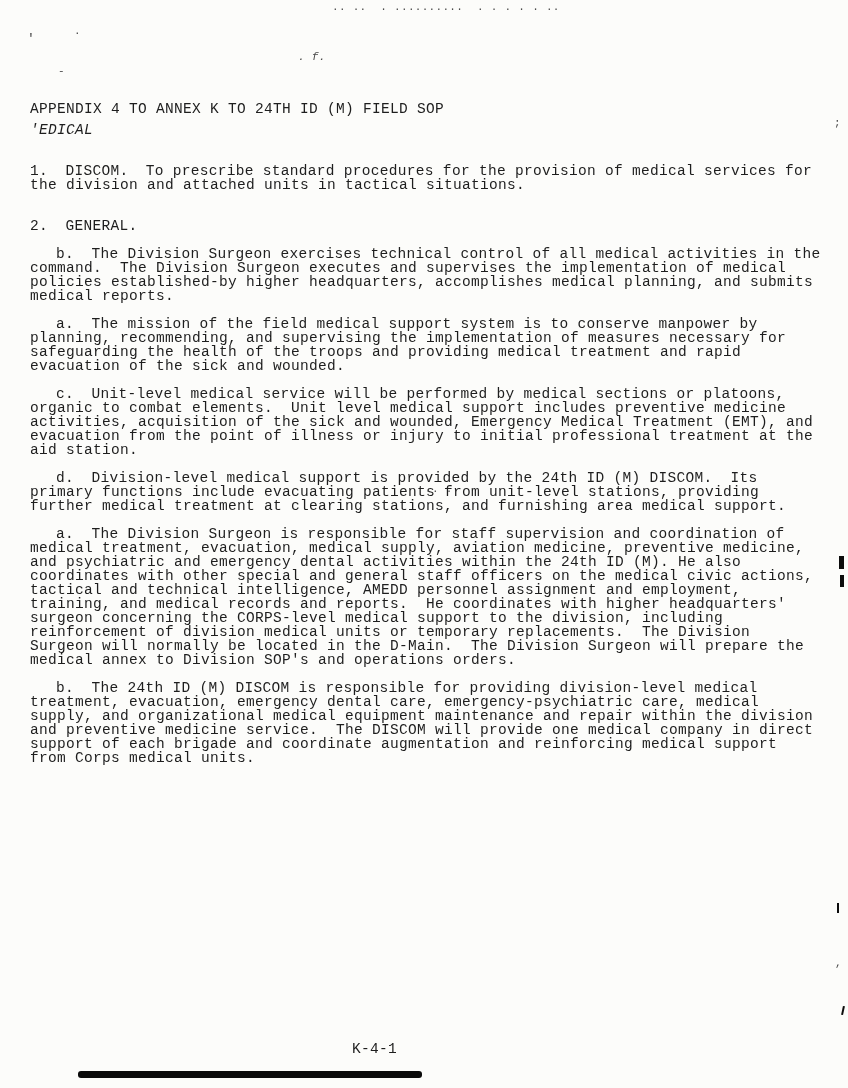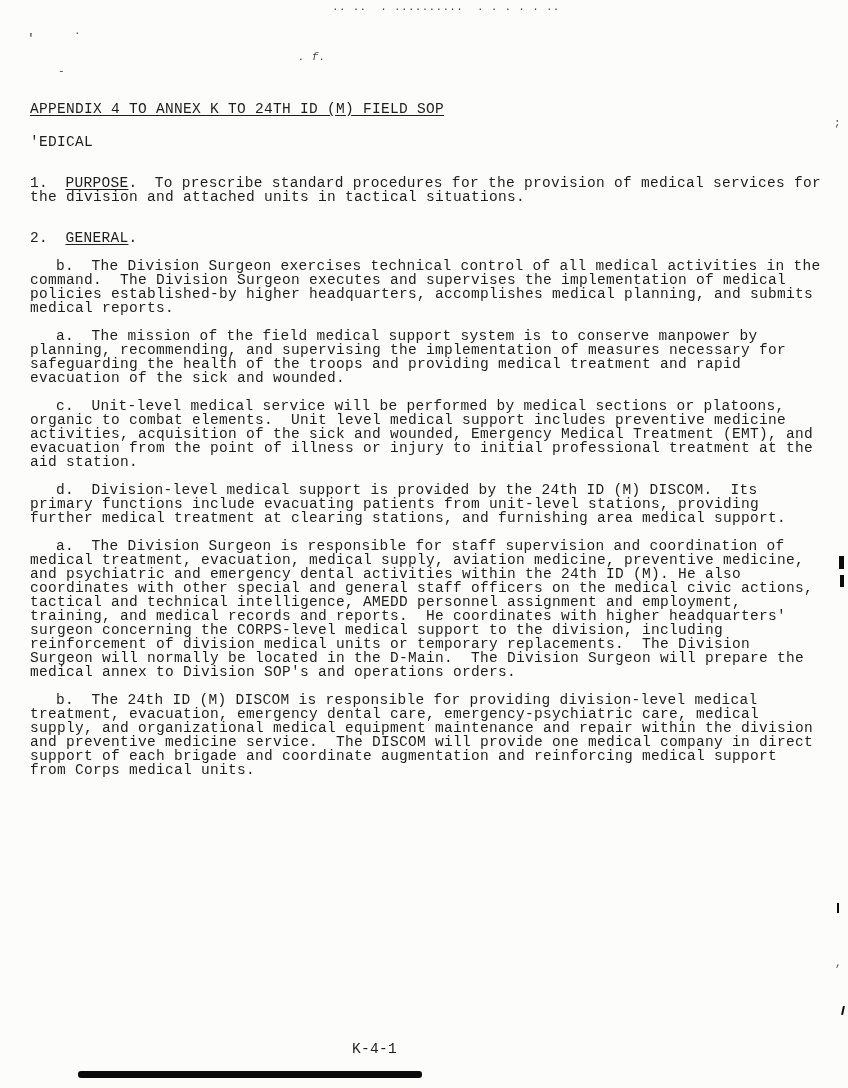--- a/index.html
+++ b/index.html
@@ -10,28 +10,28 @@
     margin: 0 auto;
     background: #fcfcfa;
     overflow: hidden;
     font-family: "Liberation Mono", "DejaVu Sans Mono", monospace;
     font-size: 14.5px;
     line-height: 14px;
     letter-spacing: 0.3px;
     color: #1e1e1e;
   }
   .content { padding: 102px 26px 0 30px; }
-  .u { text-decoration: underline; text-underline-offset: 2px; }
+  .u { text-underline-offset: 2px; }
   h1.doc-title {
     margin: 0;
     font-size: 14.5px;
     font-weight: normal;
     line-height: 14px;
   }
-  .subheading { margin-top: 19px; }
+  .subheading { margin-top: 7px; font-style: italic; }
   .section-head { margin: 27px 0 0 0; }
   .section-head .num { margin-right: 2ch; }
   .section-head .after { margin-right: 2ch; }
   .sub {
     margin: 14px 0 0 0;
     text-indent: 3ch;
   }
   .sub .lbl { margin-right: 2ch; }
   .ptext, .intro { white-space: pre-wrap; text-align: center; }
   .page-number {
@@ -72,21 +72,21 @@
   <div class="art-bar edge-tick-3"></div>
   <div class="art-bar edge-tick-4"></div>
   <div class="bottom-bar"></div>
 
   <div class="content">
 
     <h1 class="doc-title"><span class="u">APPENDIX 4 TO ANNEX K TO 24TH ID (M) FIELD SOP</span></h1>
     <div class="subheading">'EDICAL</div>
 
     <p class="section-head">
-      <span class="num">1.</span><span class="u">PURPOSE</span><span class="after">.</span><span class="intro">To prescribe standard procedures for the provision of medical services for the division and attached units in tactical situations.</span>
+      <span class="num">1.</span><span class="u">DISCOM</span><span class="after">.</span><span class="intro">To prescribe standard procedures for the provision of medical services for the division and attached units in tactical situations.</span>
     </p>
 
     <p class="section-head">
       <span class="num">2.</span><span class="u">GENERAL</span><span class="after">.</span>
     </p>
 
     <p class="sub">
       <span class="lbl">b.</span><span class="ptext">The Division Surgeon exercises technical control of all medical activities in the command.  The Division Surgeon executes and supervises the implementation of medical policies established-by higher headquarters, accomplishes medical planning, and submits medical reports.</span>
     </p>
 

